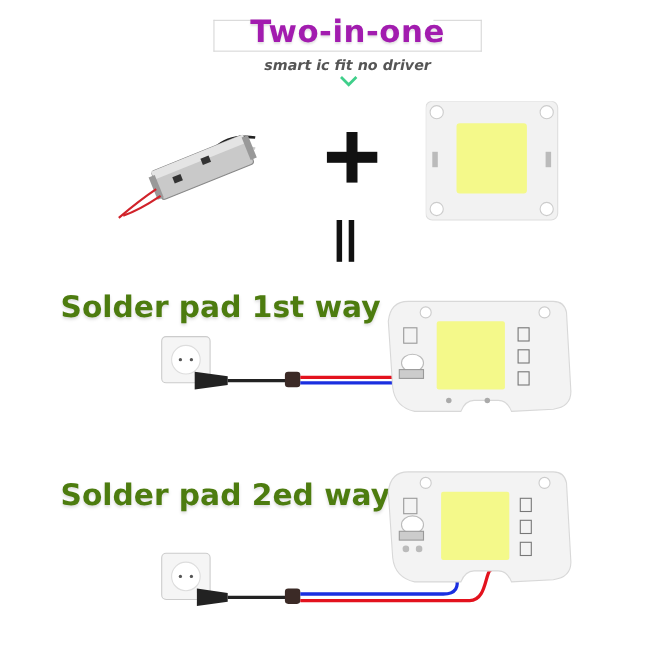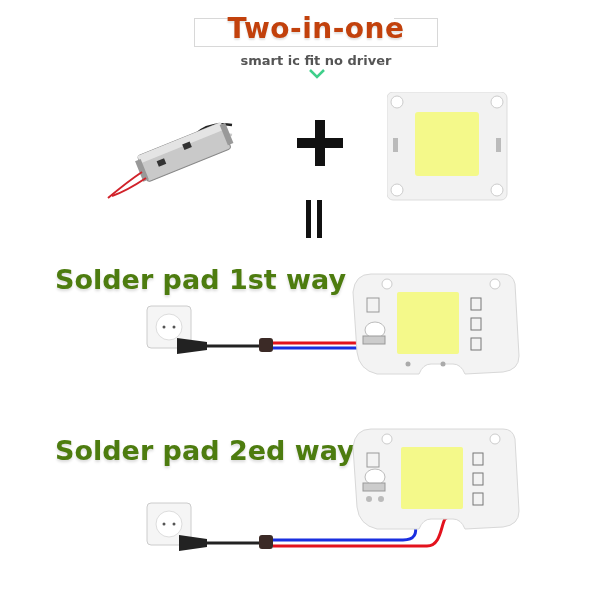--- a/index.html
+++ b/index.html
@@ -1,22 +1,22 @@
 <!DOCTYPE html>
 <html><head>
 <meta charset="utf-8">
 <style>
   html,body{margin:0;padding:0;background:#fff;}
   body{width:600px;height:600px;position:relative;overflow:hidden;font-family:"DejaVu Sans",sans-serif;}
   .abs{position:absolute;}
   .title-box{left:194px;top:18px;width:242px;height:28px;border:1px solid #d8d8d8;border-top:none;}
   .title-box:before{content:"";position:absolute;left:-1px;top:0;width:44px;height:1px;background:#d8d8d8;}
   .title-box:after{content:"";position:absolute;right:-1px;top:0;width:44px;height:1px;background:#d8d8d8;}
-  .title{left:194px;top:12px;width:244px;text-align:center;font-size:28px;font-weight:bold;color:#c2410c;letter-spacing:0.5px;text-shadow:0 2px 2px rgba(0,0,0,0.12);}
-  .subtitle{left:194px;top:53px;width:244px;text-align:center;font-size:13px;font-weight:bold;color:#555;}
+  .title{left:194px;top:12px;width:244px;text-align:center;font-size:28px;font-weight:bold;color:#a21caf;letter-spacing:0.5px;text-shadow:0 2px 2px rgba(0,0,0,0.12);}
+  .subtitle{left:194px;top:53px;width:244px;text-align:center;font-size:13px;font-weight:bold;color:#555;font-style:italic;}
   .chev{left:308px;top:68px;}
   .heading{font-size:27px;font-weight:bold;color:#4d7c0f;text-shadow:0 2px 3px rgba(0,0,0,0.15);white-space:nowrap;}
   .plus{left:297px;top:120px;}
   .equals{left:304px;top:200px;}
 </style>
 </head>
 <body>
 
 <div class="abs title-box"></div>
 <div class="abs title">Two-in-one</div>

